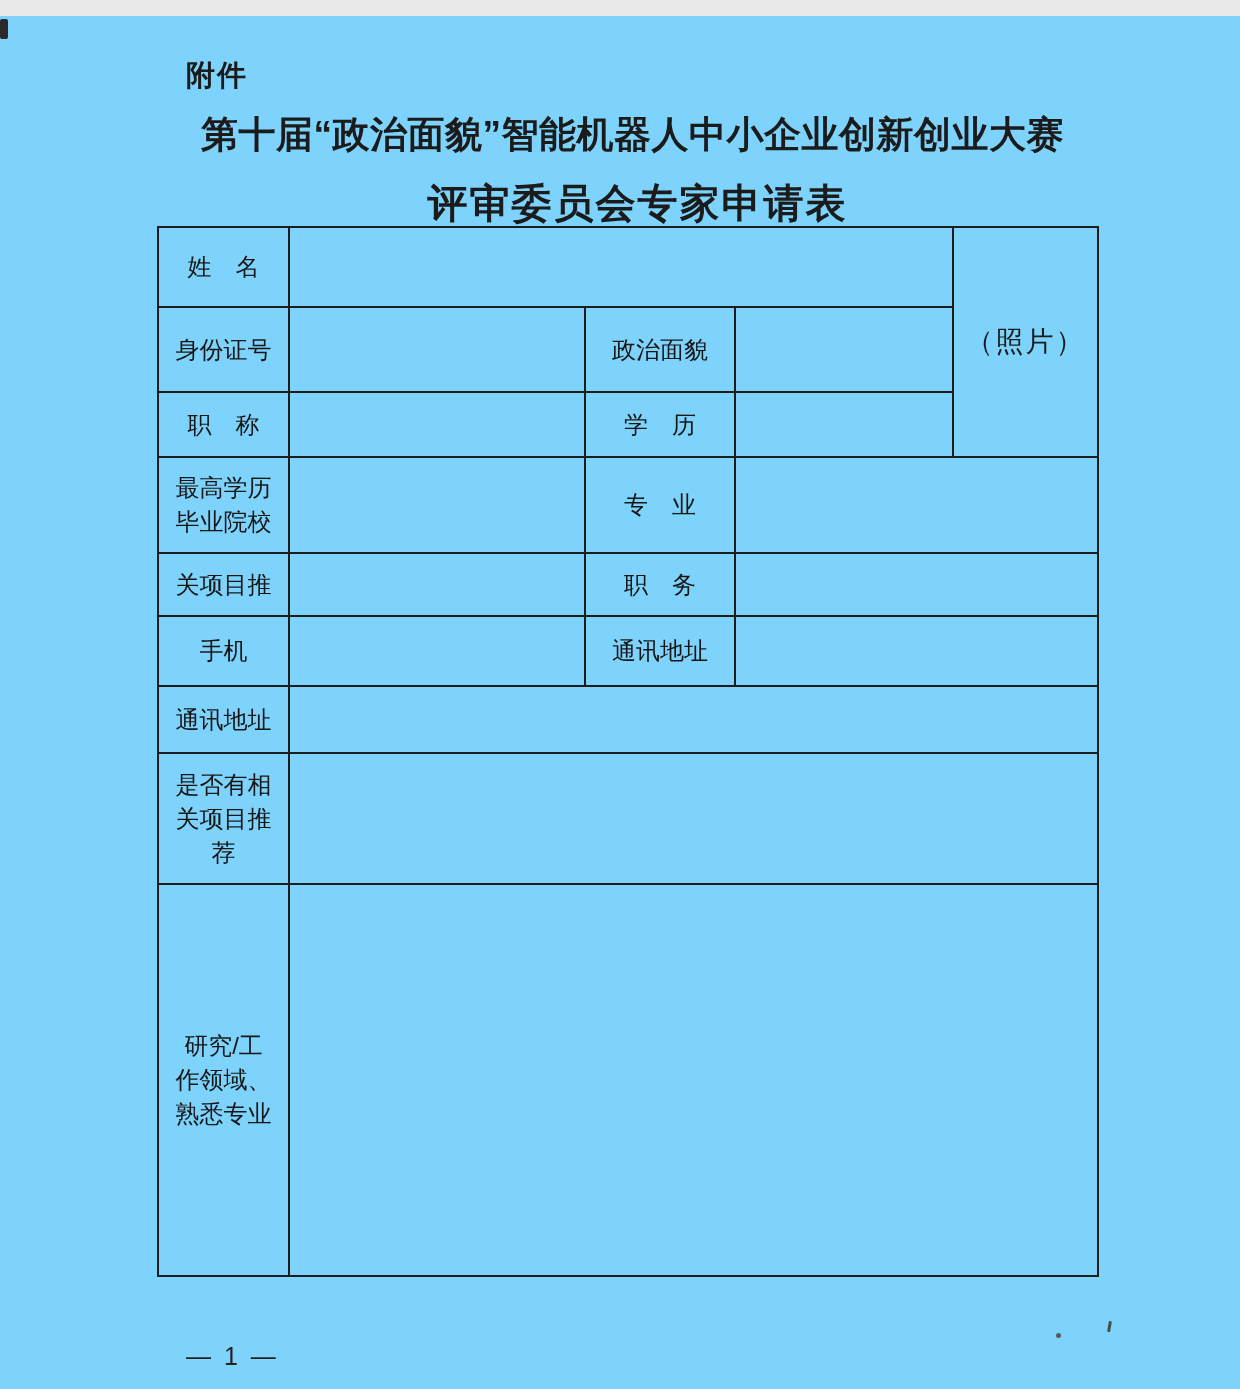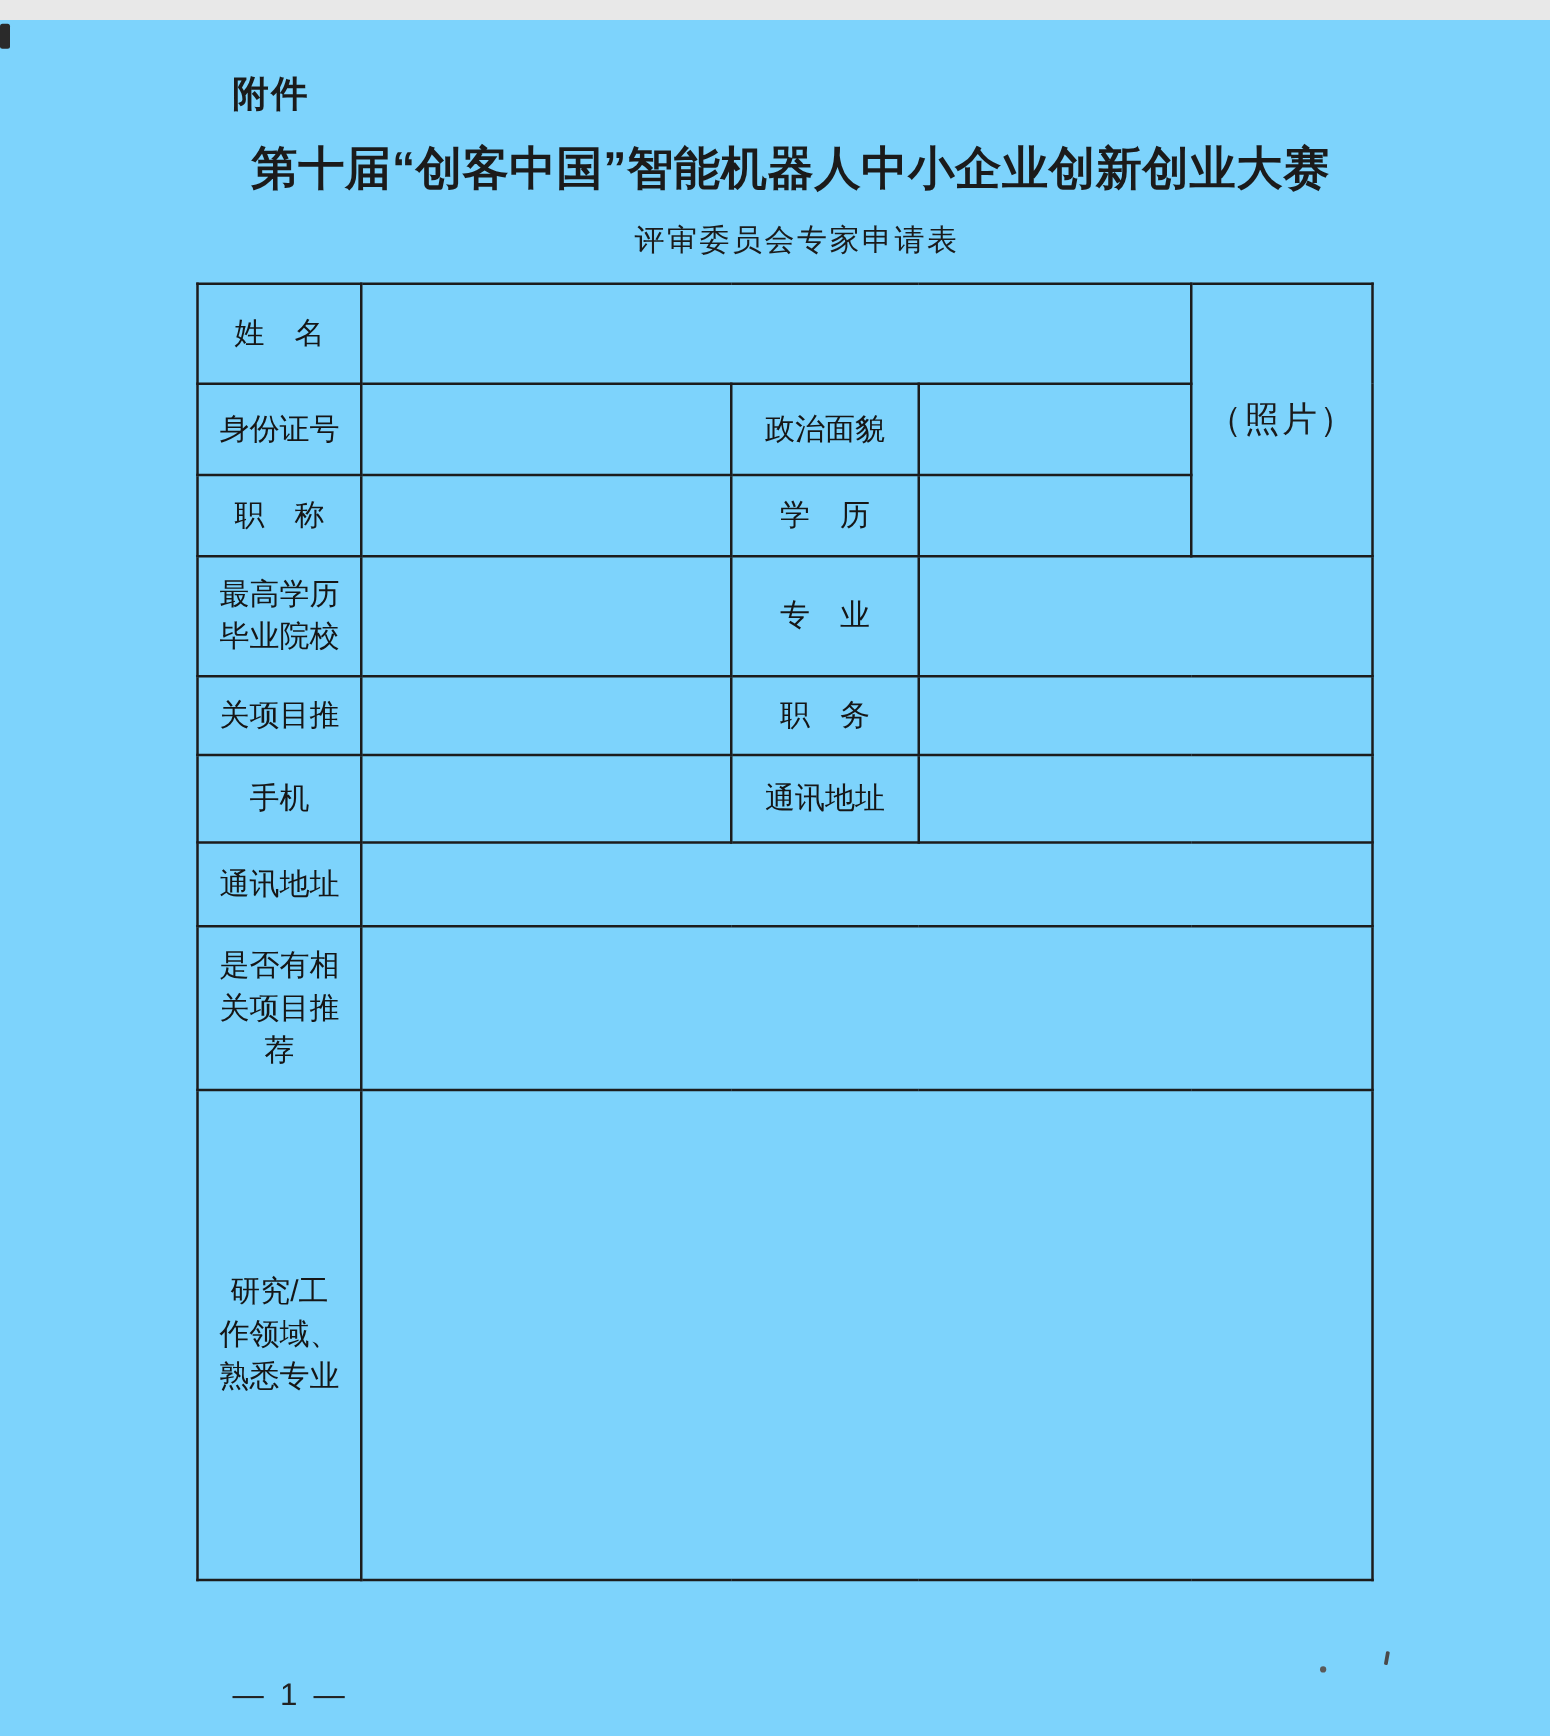--- a/index.html
+++ b/index.html
@@ -33,22 +33,22 @@
     font-weight: bold;
     letter-spacing: 0.5px;
   }
   .doc-title-2 {
     position: absolute;
     top: 160px;
     left: 0;
     width: 100%;
     padding-left: 35px;
     text-align: center;
-    font-size: 24px;
-    font-weight: normal;
+    font-size: 40px;
+    font-weight: bold;
     letter-spacing: 2px;
   }
   table.form-table {
     position: absolute;
     left: 157px;
     top: 210px;
     width: 940px;
     border-collapse: collapse;
     table-layout: fixed;
   }
@@ -112,38 +112,38 @@
 </style>
 </head>
 <body>
 
 <div class="page">
 
   <div class="scan-mark-topleft"></div>
 
   <div class="attachment-label">附件</div>
 
-  <div class="doc-title-1">第十届“创客中国”智能机器人中小企业创新创业大赛</div>
+  <div class="doc-title-1">第十届“政治面貌”智能机器人中小企业创新创业大赛</div>
   <div class="doc-title-2">评审委员会专家申请表</div>
 
   <table class="form-table">
     <colgroup>
       <col style="width:131px">
       <col style="width:296px">
       <col style="width:150px">
       <col style="width:218px">
       <col style="width:145px">
     </colgroup>
     <tbody>
       <tr style="height:80px">
         <td class="lbl">姓　名</td>
         <td class="val" colspan="3"></td>
         <td class="photo-cell" rowspan="3">（照片）</td>
       </tr>
-      <tr style="height:73px">
+      <tr style="height:85px">
         <td class="lbl">身份证号</td>
         <td class="val"></td>
         <td class="lbl">政治面貌</td>
         <td class="val"></td>
       </tr>
       <tr style="height:65px">
         <td class="lbl">职　称</td>
         <td class="val"></td>
         <td class="lbl">学　历</td>
         <td class="val"></td>

